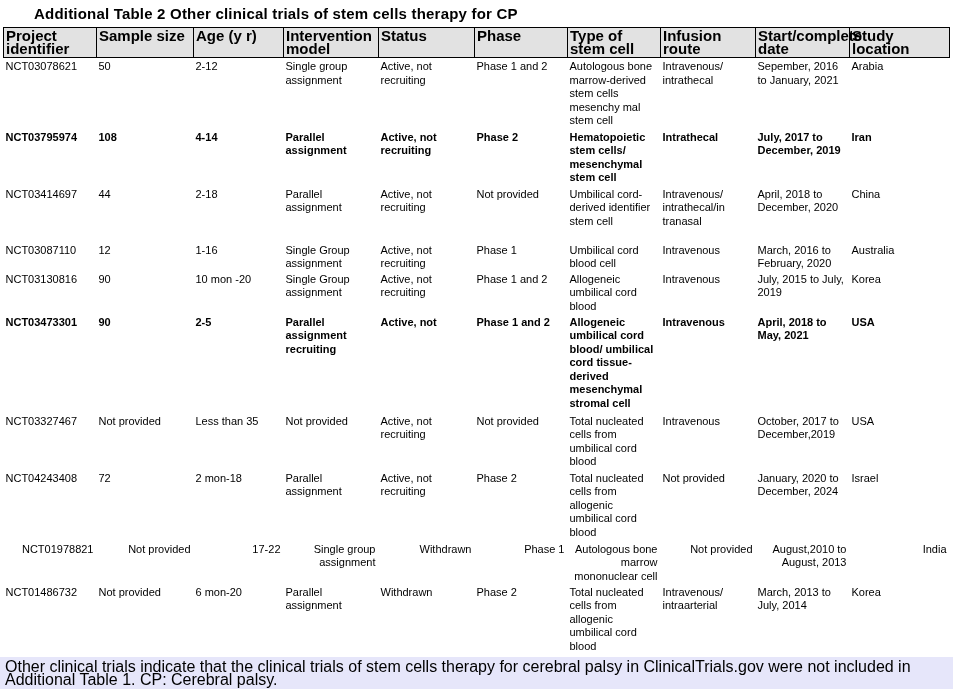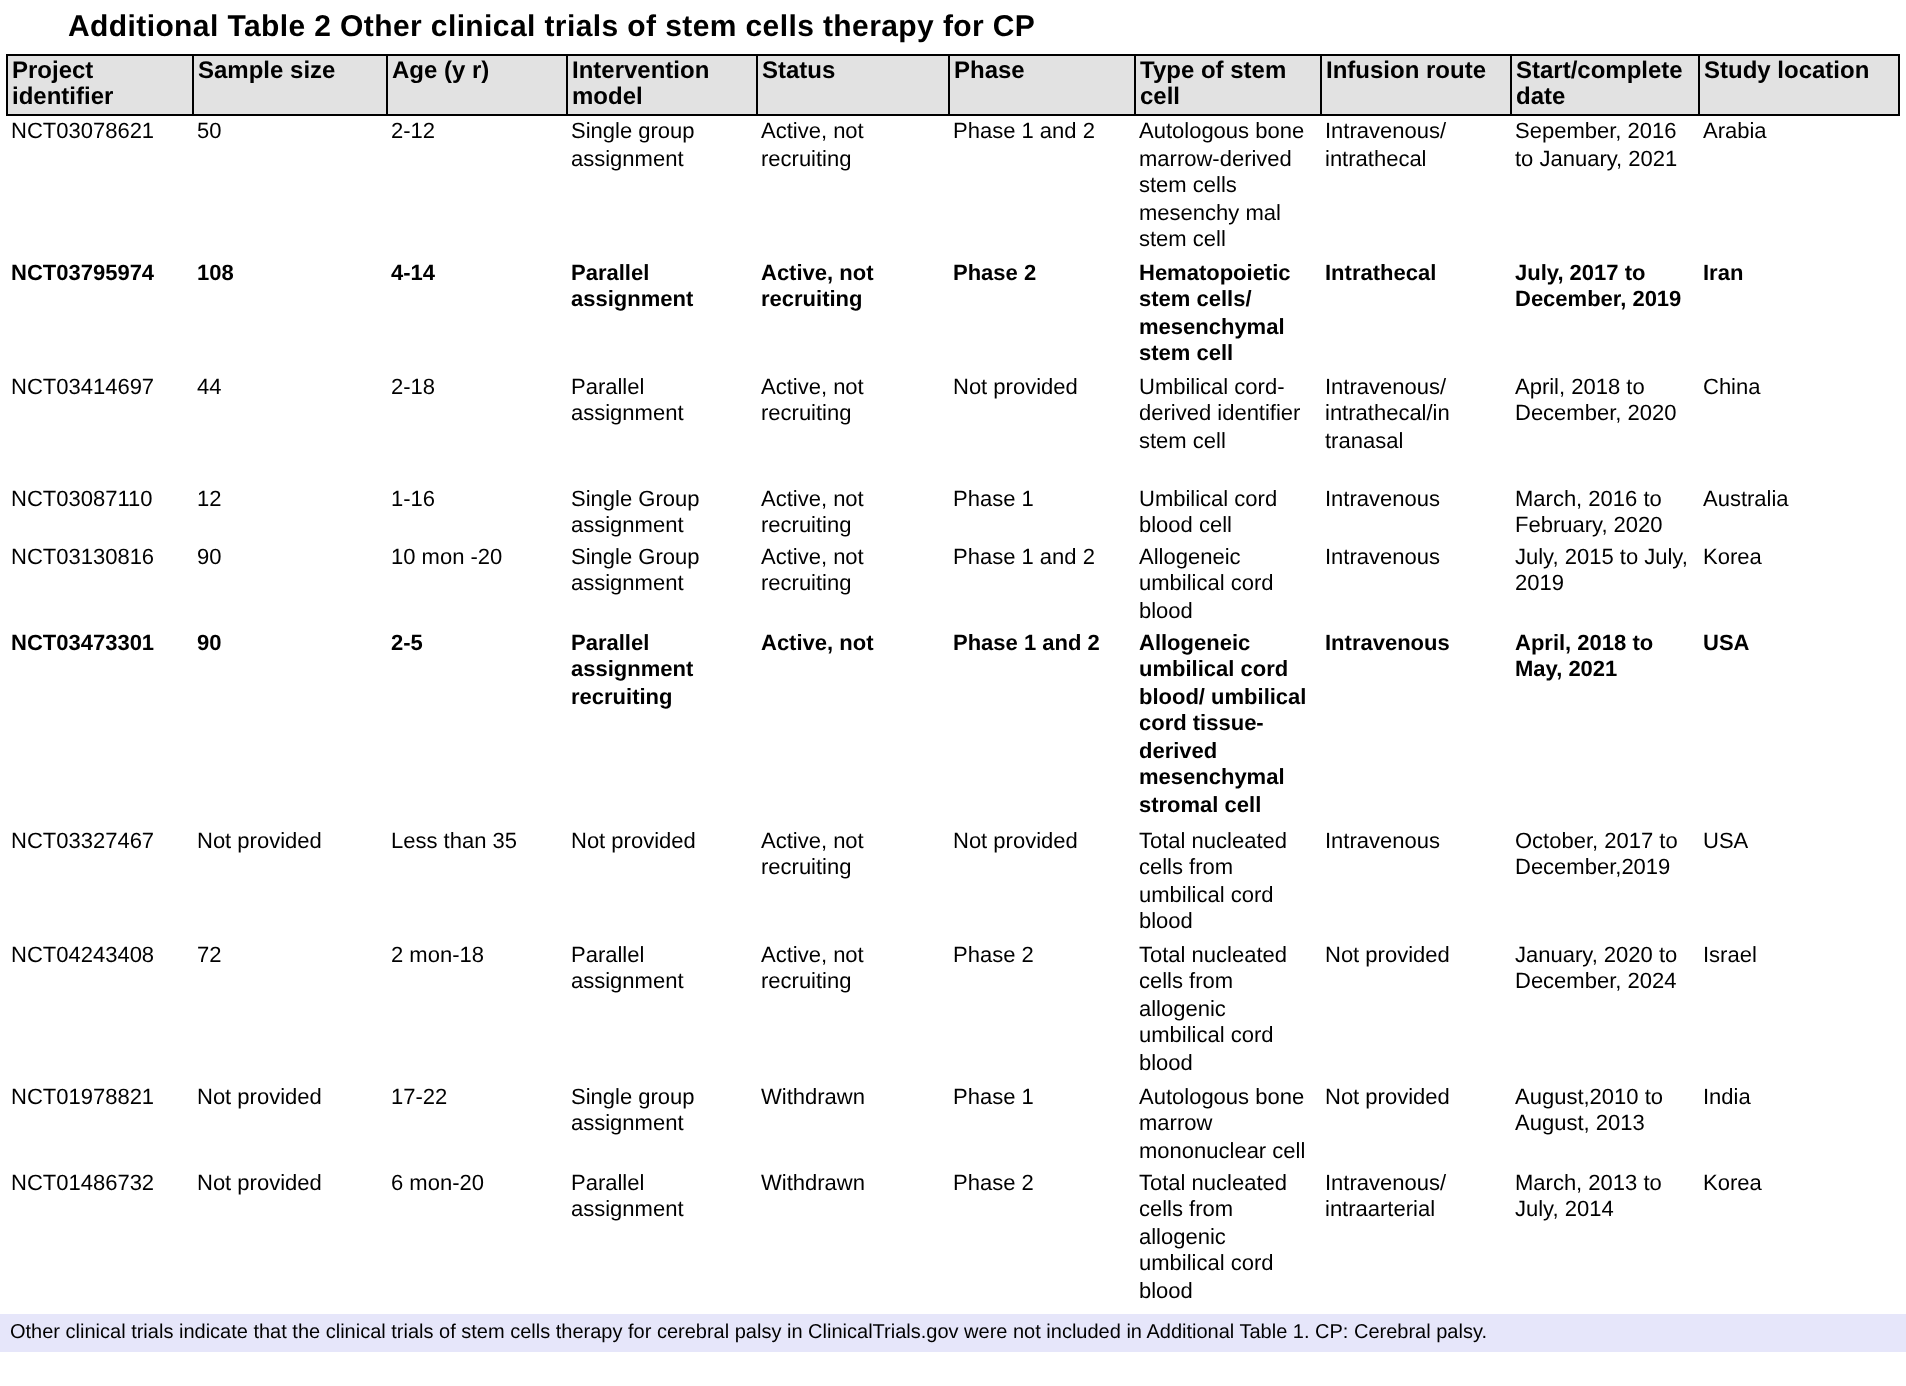--- a/index.html
+++ b/index.html
@@ -25,38 +25,38 @@
   }
   table.trials {
     border-collapse: collapse;
     table-layout: fixed;
     margin-left: 3px;
     width: 946px;
   }
   table.trials th {
     background: var(--header-bg, #e2e2e2);
     border: 1px solid var(--border-color, #000000);
-    font-size: 12px;
+    font-size: 15px;
     font-weight: bold;
     text-align: left;
     vertical-align: top;
     padding: 1px 2px;
     line-height: 13px;
     height: 27px;
   }
   table.trials td {
     font-size: 11px;
     vertical-align: top;
     padding: 2px 3px 0 2px;
     line-height: 13.5px;
     overflow: hidden;
   }
   .footnote {
     background: var(--footnote-bg, #e6e6fa);
-    font-size: 10px;
+    font-size: 16px;
     line-height: 13px;
     padding: 3px 4px 3px 5px;
     margin-top: 2px;
     width: 944px;
   }
 </style>
 </head>
 <body>
 
 <div class="page">
@@ -179,21 +179,21 @@
           <td>72</td>
           <td>2 mon-18</td>
           <td>Parallel assignment</td>
           <td>Active, not recruiting</td>
           <td>Phase 2</td>
           <td>Total nucleated cells from allogenic umbilical cord blood</td>
           <td>Not provided</td>
           <td>January, 2020 to December, 2024</td>
           <td>Israel</td>
         </tr>
-        <tr style="height: 43px;">
+        <tr style="height: 43px; text-align: right;">
           <td>NCT01978821</td>
           <td>Not provided</td>
           <td>17-22</td>
           <td>Single group assignment</td>
           <td>Withdrawn</td>
           <td>Phase 1</td>
           <td>Autologous bone marrow mononuclear cell</td>
           <td>Not provided</td>
           <td>August,2010 to August, 2013</td>
           <td>India</td>

